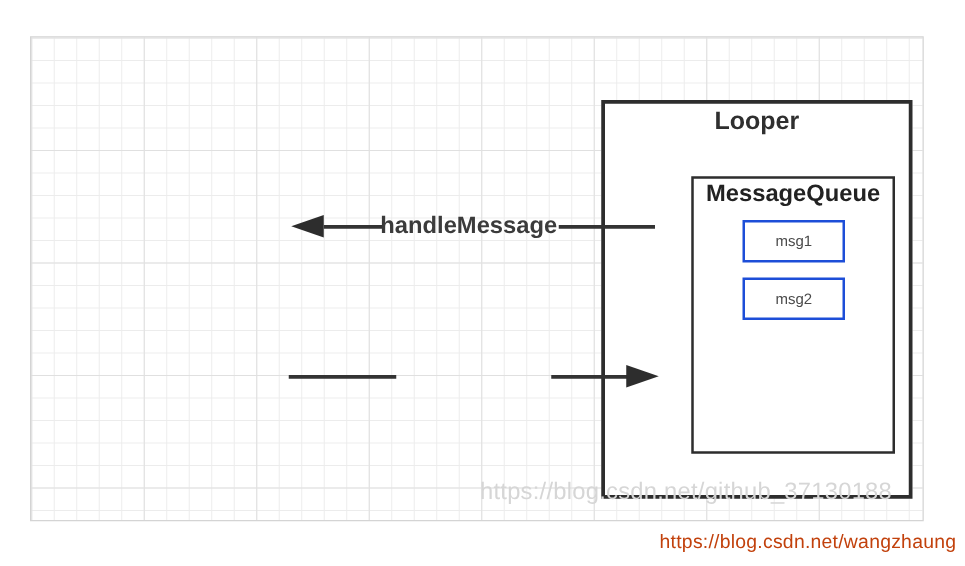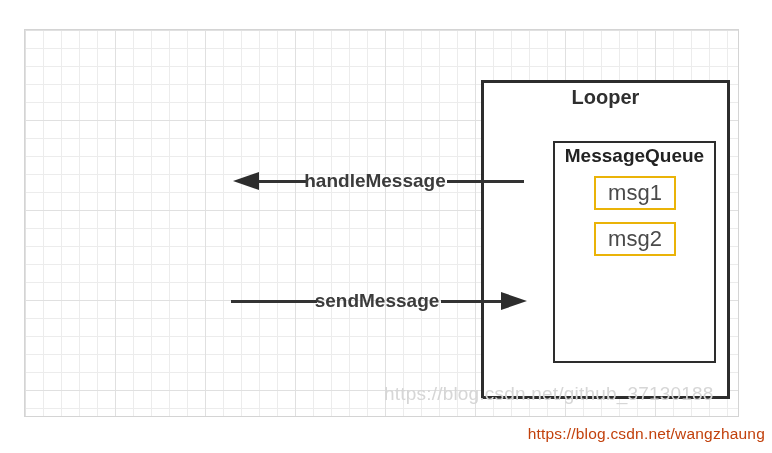--- a/index.html
+++ b/index.html
@@ -60,24 +60,24 @@
     padding-top: 2px;
     text-align: center;
     font-size: 19px;
     font-weight: bold;
     color: #222222;
   }
   .msg {
     position: absolute;
     left: 39px; width: 82px; height: 34px;
     box-sizing: border-box;
-    border: 2px solid #eab308;
+    border: 2px solid #1d4ed8;
     background: #ffffff;
     display: flex; align-items: center; justify-content: center;
-    font-size: 22px; color: #4a4a4a;
+    font-size: 12px; color: #4a4a4a;
   }
   .msg-0 { top: 33px; }
   .msg-1 { top: 79px; }
   .msg-2 { top: 129px; }
   .msg-3 { top: 173px; }
 
   
   .line {
     position: absolute;
     height: 2.5px;
@@ -154,20 +154,19 @@
     </div>
 
   </div>
 
   <div class="arrowhead arrow-left"></div>
   <div class="line hm-seg-a"></div>
   <div class="conn-label hm-label">handleMessage</div>
   <div class="line hm-seg-b"></div>
 
   <div class="line sm-seg-a"></div>
-  <div class="conn-label sm-label">sendMessage</div>
   <div class="line sm-seg-b"></div>
   <div class="arrowhead arrow-right"></div>
 
   <div class="wm wm1">https://blog.csdn.net/github_37130188</div>
   <div class="wm wm2">https://blog.csdn.net/wangzhaung</div>
 
 </div>
 
 </body></html>

